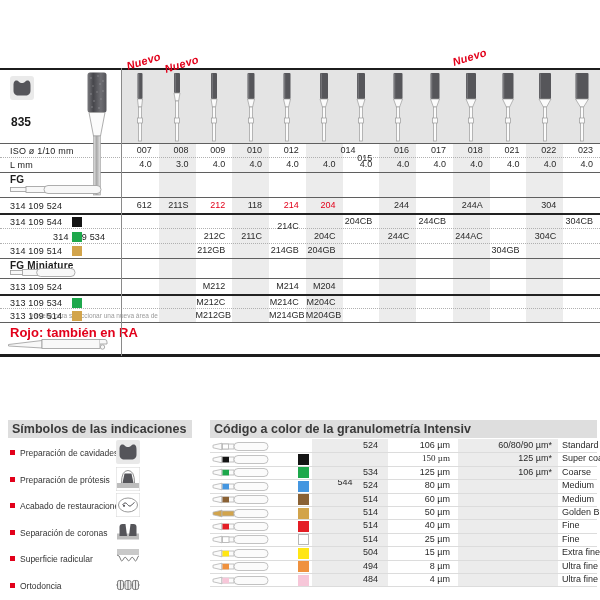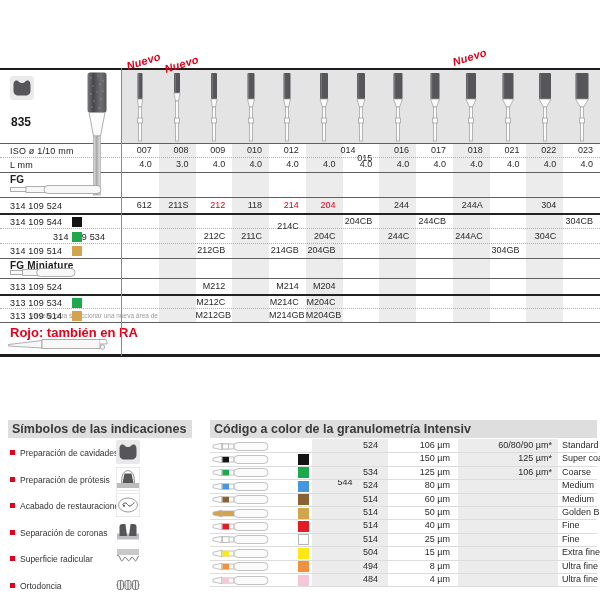--- a/index.html
+++ b/index.html
@@ -404,21 +404,21 @@
     <div class="abs" style="left: 212px; top: 453.9px;">
       <svg width="58" height="11" viewBox="0 0 58 11">
     <polygon points="1,4.2 10,2.2 10,8.8 1,6.8" fill="#fbfbfb" stroke="#b2b2b2" stroke-width="0.8"></polygon>
     <rect x="10" y="3" width="12" height="5" fill="#fbfbfb" stroke="#b2b2b2" stroke-width="0.8"></rect>
     <rect x="22" y="1.5" width="34" height="8" rx="4" fill="#fbfbfb" stroke="#b2b2b2" stroke-width="0.8"></rect>
     <rect x="10.5" y="2.8" width="6.5" height="5.6" fill="#141414"></rect>
   </svg>
     </div>
     <div class="gswatch" style="left: 298px; top: 453.9px; background: rgb(20, 20, 20); border: none;"></div>
     <div class="gran-cell" style="left: 312px; top: 476px; width: 66px; text-align: center; line-height: 13.4px;">544</div>
-    <div class="gran-cell" style="left: 388px; top: 452.4px; width: 62px; text-align: right; line-height: 13.4px;">150 µm</div>
+    <div class="gran-cell" style="left: 388px; top: 452.4px; width: 62px; text-align: right; line-height: 13.4px; font-family: Liberation Serif, serif;">150 µm</div>
     <div class="gran-cell" style="left: 458px; top: 452.4px; width: 94px; text-align: right; line-height: 13.4px;">125 µm*</div>
     <div class="gran-cell" style="left: 562px; top: 452.4px; line-height: 13.4px;">Super coarse</div>
     <div class="gran-sep" style="top: 479.2px;"></div>
     <div class="abs" style="left: 212px; top: 467.3px;">
       <svg width="58" height="11" viewBox="0 0 58 11">
     <polygon points="1,4.2 10,2.2 10,8.8 1,6.8" fill="#fbfbfb" stroke="#b2b2b2" stroke-width="0.8"></polygon>
     <rect x="10" y="3" width="12" height="5" fill="#fbfbfb" stroke="#b2b2b2" stroke-width="0.8"></rect>
     <rect x="22" y="1.5" width="34" height="8" rx="4" fill="#fbfbfb" stroke="#b2b2b2" stroke-width="0.8"></rect>
     <rect x="10.5" y="2.8" width="6.5" height="5.6" fill="#1ea84c"></rect>
   </svg>

